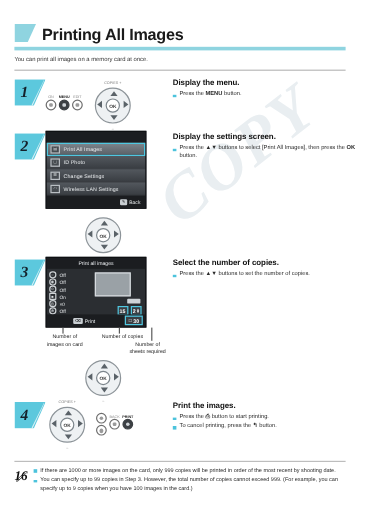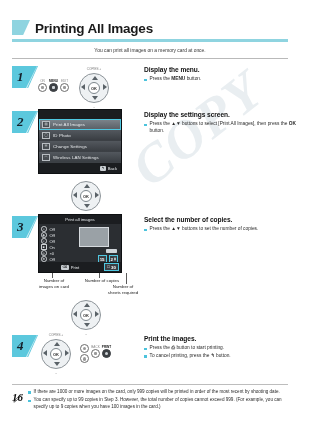--- a/index.html
+++ b/index.html
@@ -23,21 +23,21 @@
     transform: rotate(-38deg);
     transform-origin: left top;
     z-index: 0;
     white-space: nowrap;
     pointer-events: none;
   }
 
   .content { position: relative; z-index: 2; }
 
   
-  .header-wrap { padding: 18px 12px 0 12px; text-align: center; }
+  .header-wrap { padding: 18px 12px 0 12px; }
   .title-row { display: flex; align-items: flex-end; height: 18px; }
   .title-flag {
     width: 18px; height: 15px;
     background: #8fd4e0;
     clip-path: polygon(0 0, 100% 0, 62% 100%, 0 100%);
     margin-right: 5px;
     position: relative; top: -1px;
   }
   .page-title {
     font-size: 13.5px; font-weight: bold; letter-spacing: -0.2px;

